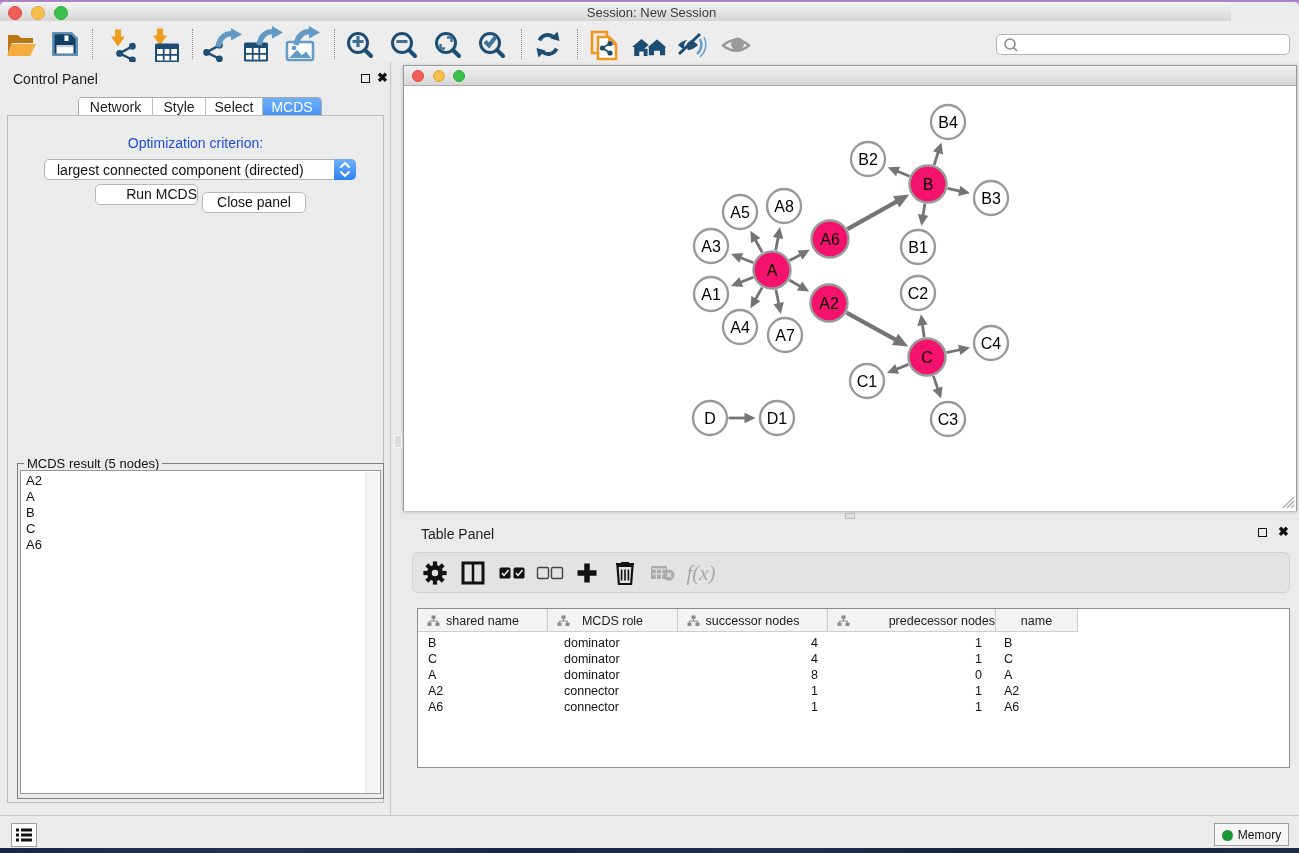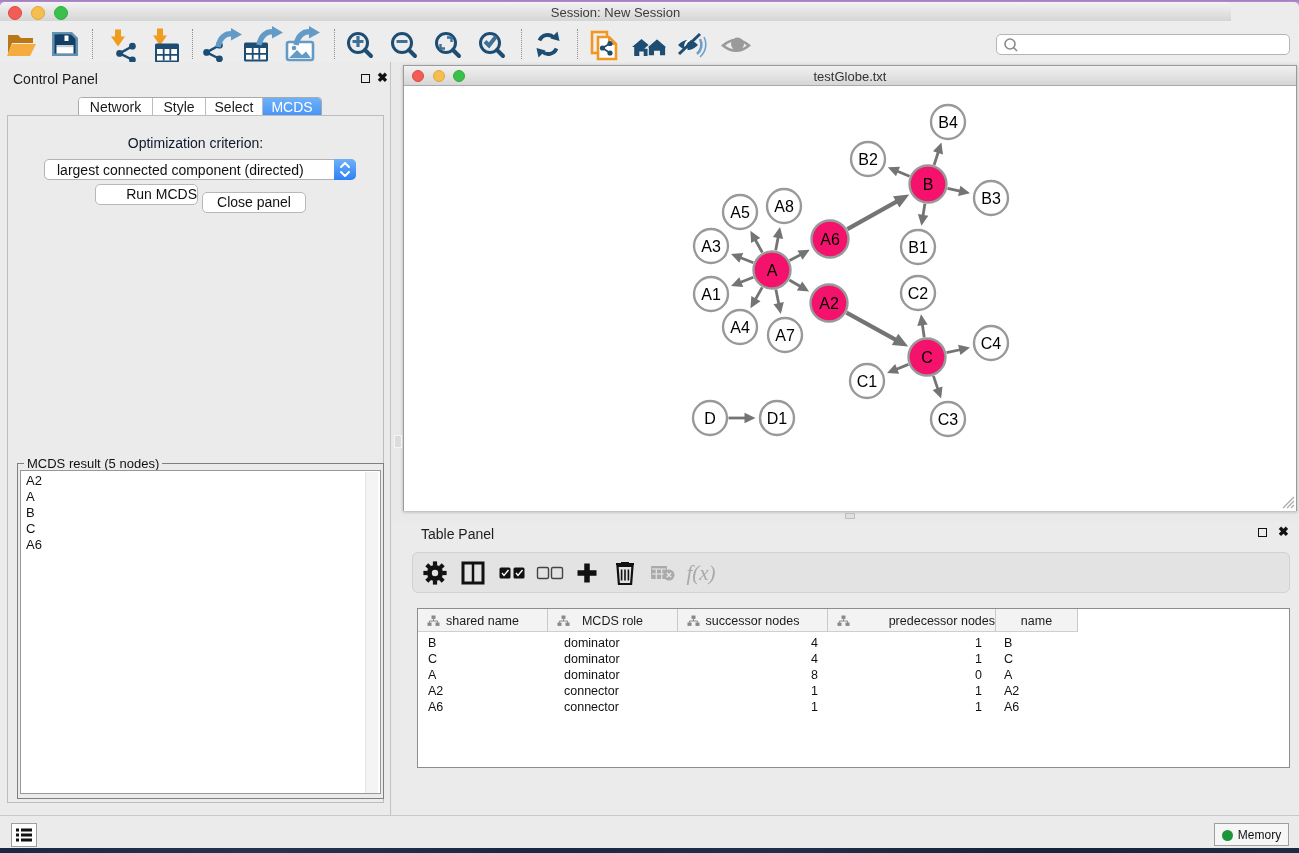--- a/index.html
+++ b/index.html
@@ -7,21 +7,21 @@
 body { font-family:"Liberation Sans", sans-serif; position:relative; }
 
 
 #desktop-top { position:absolute; left:0; top:0; width:1299px; height:6px;
   background:linear-gradient(#a37cc0,#c9b4dc); }
 #appwin { position:absolute; left:0; top:2px; width:1299px; height:846px;
   background:#ececec; border-radius:5px 5px 0 0; overflow:hidden; }
 
 #titlebar { position:absolute; left:0; top:0; width:1231px; height:20px;
   background:linear-gradient(#f3f3f3,#d5d5d5); border-bottom:1px solid #ababab;
-  border-radius:5px 5px 0 0; }
+  border-radius:5px 5px 0 0;padding-left:36px; }
 .tl { position:absolute; top:4px; width:14px; height:14px; border-radius:50%; }
 #titlebar .t-red { left:8px;  background:#f25e57; border:1px solid #e14942; }
 #titlebar .t-yel { left:31px; background:#f6bd4f; border:1px solid #e0a73a; }
 #titlebar .t-grn { left:54px; background:#3bbf4d; border:1px solid #2dad3f; }
 #titlebar .title { position:absolute; top:2.5px; width:100%; text-align:center;
   font-size:13px; color:#3c3c3c; }
 
 
 #toolbar { position:absolute; left:0; top:19px; width:1299px; height:41px; background:#ededed; }
 .tsep { position:absolute; top:8px; height:30px; width:0;
@@ -44,21 +44,21 @@
   border-radius:4px; background:#fff; overflow:hidden; }
 .seg div { font-size:14px; color:#1b1b1b; text-align:center; line-height:18px;
   border-right:1px solid #bcbcbc; background:#fff; }
 .seg div:last-child { border-right:none; }
 .seg div.sel { background:linear-gradient(#6fb1f9,#2d80f6); color:#fff; }
 
 #cp-inner { position:absolute; left:7px; top:53px; width:377px; height:688px;
   border:1px solid #bdbdbd; background:#ebebeb; }
 
 #optlabel { position:absolute; left:0; top:19px; width:100%; text-align:center;
-  font-size:14px; color:#0f172a; }
+  font-size:14px; color:#1d4ed8; }
 #dropdown { position:absolute; left:36px; top:43px; width:312px; height:21px;
   background:#fff; border:1px solid #b2b2b2; border-radius:5px;padding-left:24px; }
 #dropdown .dtext { position:absolute; left:12px; top:2px; font-size:14px; color:#111; }
 #dropdown .stepper { position:absolute; right:-1px; top:-1px; width:22px; height:21px;
   background:linear-gradient(#6fb1f9,#2d80f6); border-radius:0 5px 5px 0; }
 .btn { position:absolute; height:21px; background:#fff; border:1px solid #b8b8b8;
   border-radius:5px; font-size:14px; color:#111; text-align:center; line-height:19px; }
 
 #fieldset { position:absolute; left:9px; top:347px; width:367px; height:336px;
   border:1px solid #7f7f7f; }
@@ -232,21 +232,20 @@
             <div class="items">A2<br>A<br>B<br>C<br>A6</div>
           </div>
         </div>
       </div>
     </div>
     <div id="netwin">
       <div id="nettitle">
         <div class="tl t-red"></div>
           <div class="tl t-yel"></div>
           <div class="tl t-grn"></div>
-        <div class="title">testGlobe.txt</div>
       </div>
       <div id="netcanvas"><svg width="894" height="426" viewBox="0 0 894 426" font-family="Liberation Sans, sans-serif">
             <line x1="349.4" y1="190.3" x2="335.4" y2="195.8" stroke="#747474" stroke-width="2.8"></line>
             <polygon points="327.0,199.1 335.3,190.2 339.2,200.0" fill="#747474"></polygon>
             <line x1="349.4" y1="175.7" x2="335.4" y2="170.2" stroke="#747474" stroke-width="2.8"></line>
             <polygon points="327.0,166.9 339.2,166.0 335.3,175.8" fill="#747474"></polygon>
             <line x1="358.3" y1="165.5" x2="350.7" y2="151.7" stroke="#747474" stroke-width="2.8"></line>
             <polygon points="346.4,143.8 356.3,150.9 347.1,156.0" fill="#747474"></polygon>
             <line x1="371.7" y1="163.3" x2="374.4" y2="149.0" stroke="#747474" stroke-width="2.8"></line>
             <polygon points="376.0,140.1 379.2,151.9 368.9,150.0" fill="#747474"></polygon>

